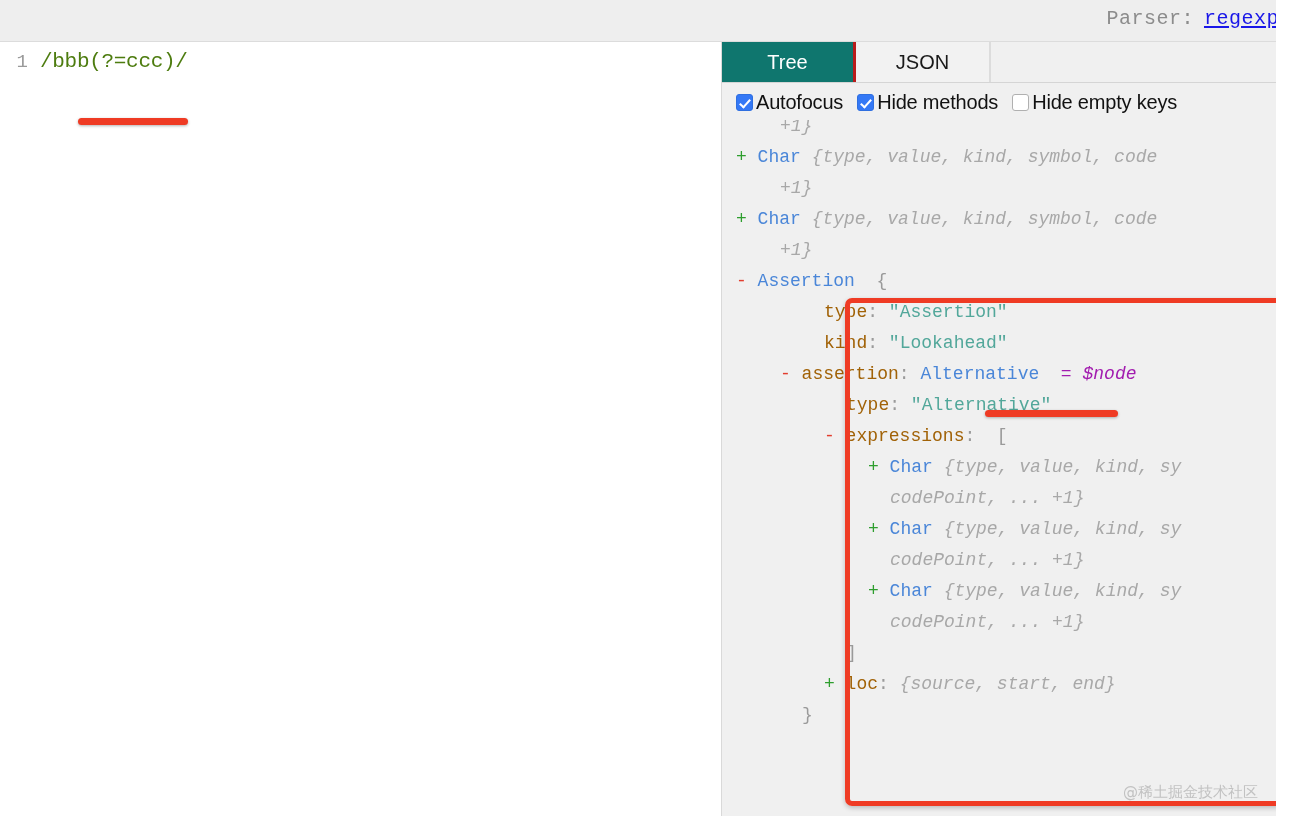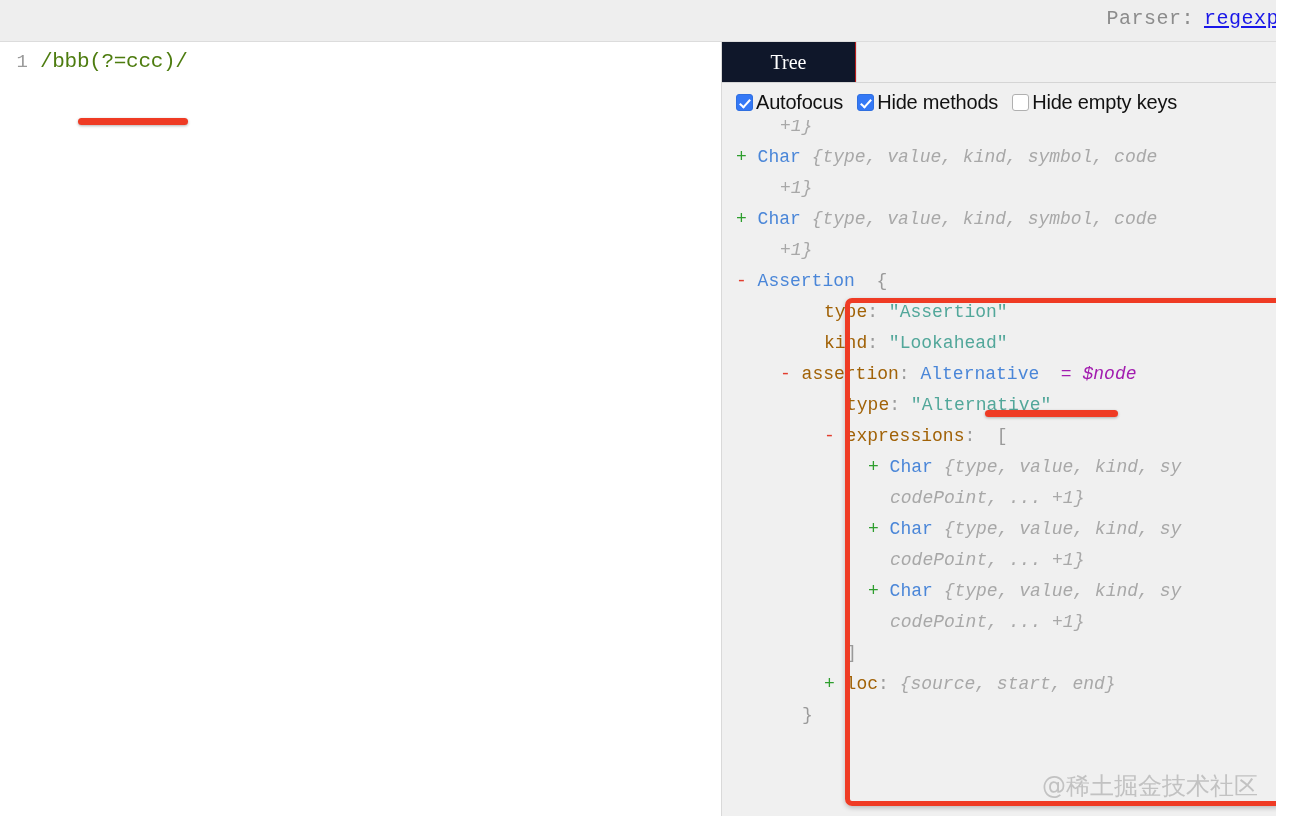--- a/index.html
+++ b/index.html
@@ -117,24 +117,23 @@
     display: flex;
     align-items: center;
     justify-content: center;
     font-size: 20px;
     color: #1a1a1a;
     border-right: 1px solid #dcdcdc;
     box-sizing: border-box;
     background: #f2f2f2;
   }
   .tab.active {
-    background: #0f172a;
+    background: #0f766e;
     color: #ffffff;
-    border-right: 1px solid #b91c1c;
-    font-family: Liberation Serif, serif;
+    border-right: 3px solid #b91c1c;
   }
   .tab-filler {
     flex: 1;
     background: #f0f0f0;
     border-left: 1px solid #dcdcdc;
   }
 
   
   .options {
     padding: 6px 0 4px 14px;
@@ -230,21 +229,21 @@
     height: 7px;
     border-radius: 4px;
     background: #ef3b24;
     box-shadow: 0 1px 3px rgba(0,0,0,0.28);
     pointer-events: none;
   }
   .watermark {
     position: absolute;
     right: 18px;
     bottom: 14px;
-    font-size: 24px;
+    font-size: 15px;
     color: #c2c2c2;
     font-family: "DejaVu Sans", sans-serif;
     pointer-events: none;
     white-space: nowrap;
   }
 </style>
 </head>
 <body>
 
 <div id="app">
@@ -260,20 +259,21 @@
       <span class="line-number">1</span>
       <span class="code-text">/bbb(?=ccc)/</span>
     </div>
     <div class="underline-editor"></div>
   </div>
 
   <div class="tree-pane">
 
     <div class="tab-bar">
       <div class="tab active">Tree</div>
+      <div class="tab">JSON</div>
       <div class="tab-filler"></div>
     </div>
 
     <div class="options">
       <div class="opt-row">
         <label class="opt">
           <span class="cbox checked"></span>
           <span class="opt-label">Autofocus</span>
         </label>
         <label class="opt">

